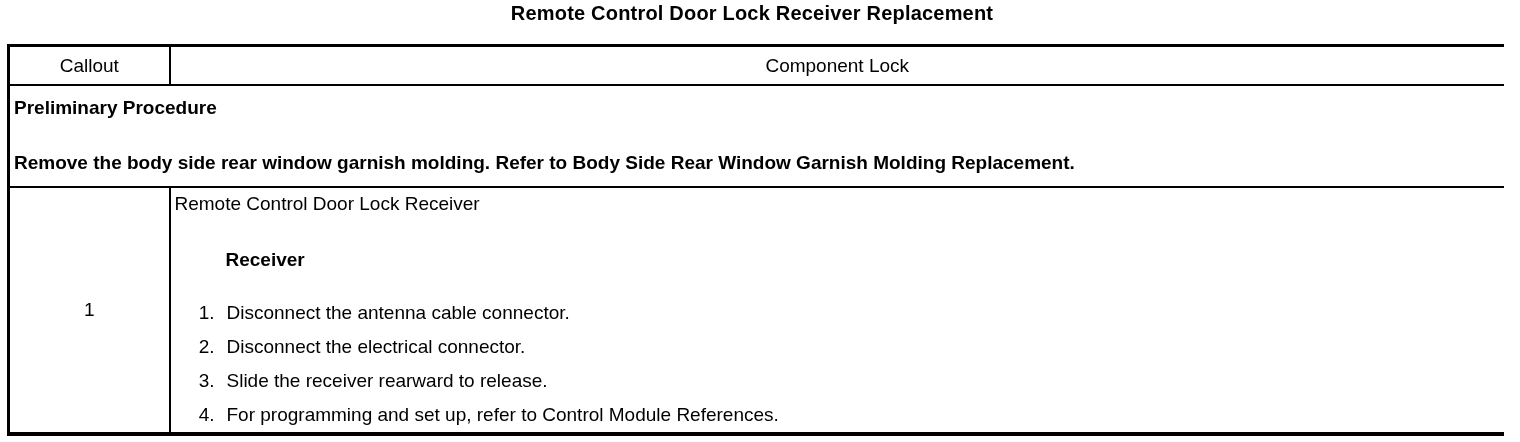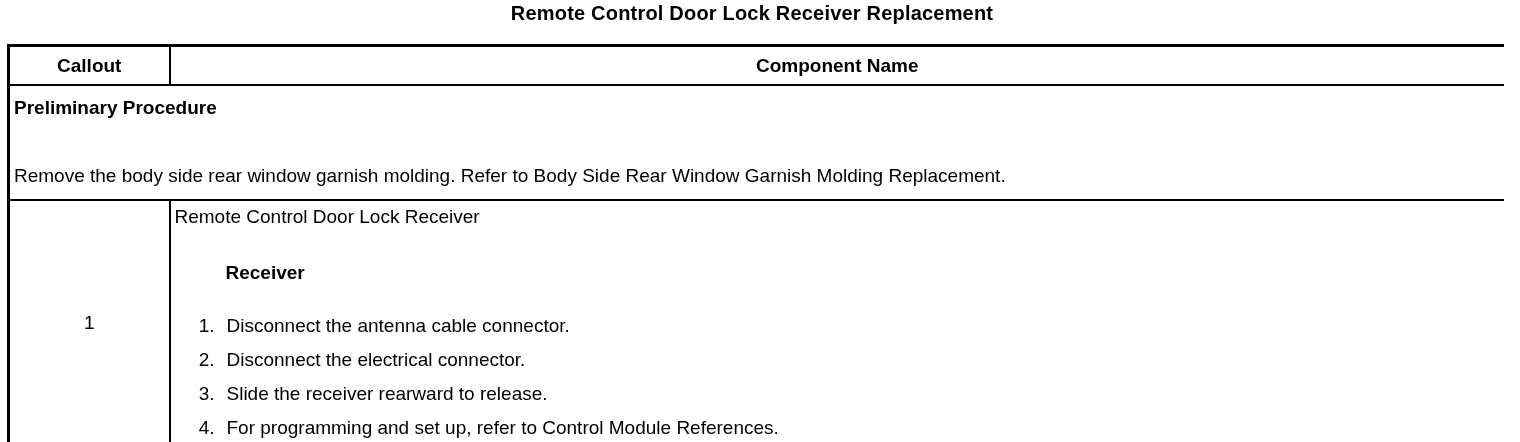--- a/index.html
+++ b/index.html
@@ -42,36 +42,37 @@
     border: 2px solid #000000;
   }
   table.proc-table {
     border-width: 3px;
     border-bottom-width: 4px;
   }
   col.col-callout { width: 161px; }
   th.hdr {
     height: 37px;
     font-size: 19px;
-    font-weight: bold;
+    font-weight: normal;
     text-align: center;
     vertical-align: middle;
     padding: 0;
   }
   td.prelim-cell {
     padding: 12px 10px 13px 4px;
     vertical-align: top;
   }
   .prelim-heading {
     font-weight: bold;
     line-height: 20px;
   }
   .prelim-text {
-    margin-top: 48px;
+    margin-top: 35px;
     line-height: 20px;
+    font-weight: bold;
   }
   td.callout-cell {
     text-align: center;
     vertical-align: middle;
     padding: 0;
   }
   td.component-cell {
     vertical-align: top;
     padding: 6px 12px 0 4px;
   }
@@ -109,21 +110,21 @@
   <div class="doc-title">Remote Control Door Lock Receiver Replacement</div>
 
   <table class="proc-table">
     <colgroup>
       <col class="col-callout">
       <col class="col-component">
     </colgroup>
     <thead>
       <tr>
         <th class="hdr">Callout</th>
-        <th class="hdr">Component Name</th>
+        <th class="hdr">Component Lock</th>
       </tr>
     </thead>
     <tbody>
       <tr>
         <td class="prelim-cell" colspan="2">
           <div class="prelim-heading">Preliminary Procedure</div>
           <div class="prelim-text">Remove the body side rear window garnish molding. Refer to Body Side Rear Window Garnish Molding Replacement.</div>
         </td>
       </tr>
       <tr>

